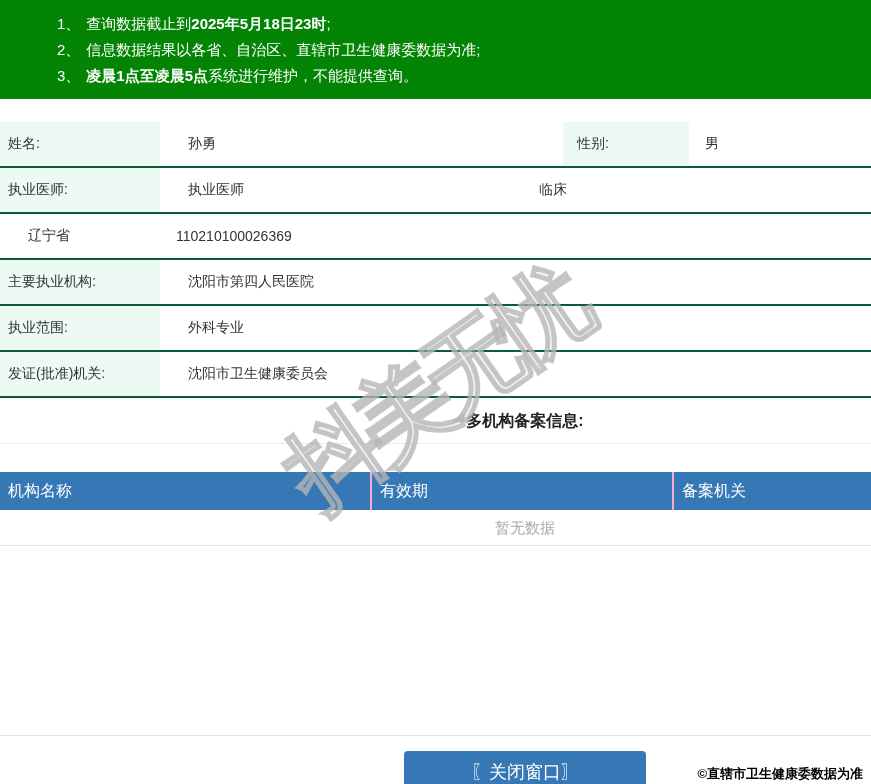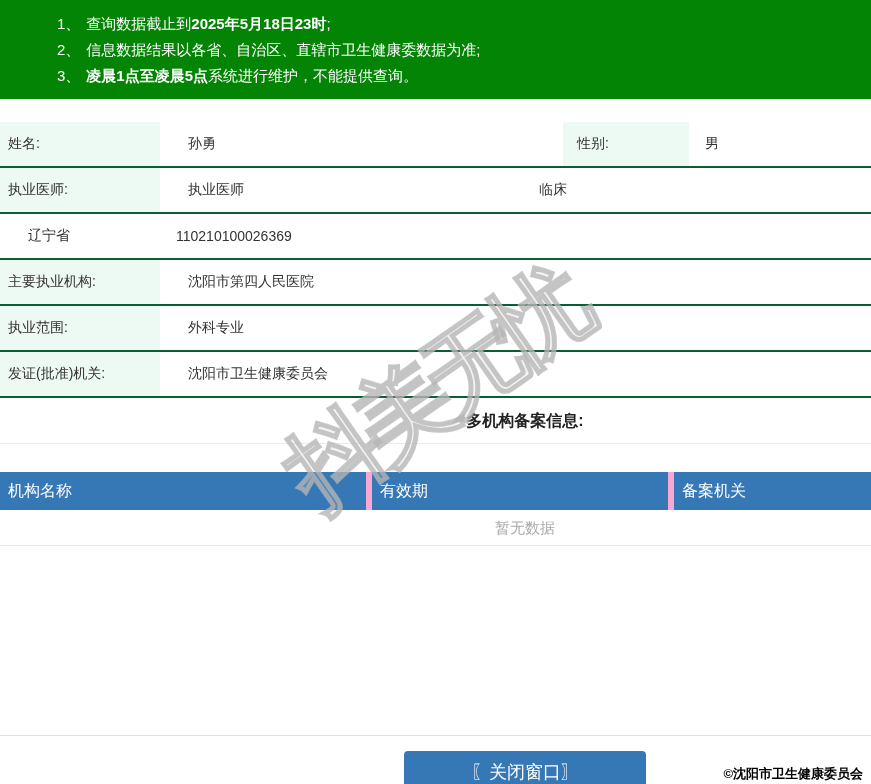--- a/index.html
+++ b/index.html
@@ -42,21 +42,21 @@
   }
   .gap28 { height: 28px; }
 
   
   .org-header {
     display: grid; grid-template-columns: 372px 302px 376px;
     background: var(--header_blue, #3578b5);
     height: 38px; color: #fff; font-size: 16px;
   }
   .org-header .hcell { display: flex; align-items: center; padding-left: 8px; }
-  .org-header .hcell.sep { border-right: 6px solid #f9a8d4; }
+  .org-header .hcell.sep { border-right: 2px solid #f9a8d4; }
   .org-empty {
     height: 35px; line-height: 35px; text-align: center;
     color: var(--empty_text, #aaaaaa); font-size: 15px;
     border-bottom: 1px solid #e6e6e6;
   }
 
   
   .spacer { height: 189px; }
   .footer-divider { height: 0; border-top: 1px solid #e0e0e0; }
   .close-btn {
@@ -146,13 +146,13 @@
   <div class="org-empty">暂无数据</div>
 
   <div class="spacer"></div>
   <div class="footer-divider"></div>
 
   <button class="close-btn">〖关闭窗口〗</button>
 
   <div class="watermark">抖美无忧</div>
 </div>
 
-<div class="credit">©沈阳市卫生健康委员会</div>
+<div class="credit">©直辖市卫生健康委数据为准</div>
 
 </body></html>

